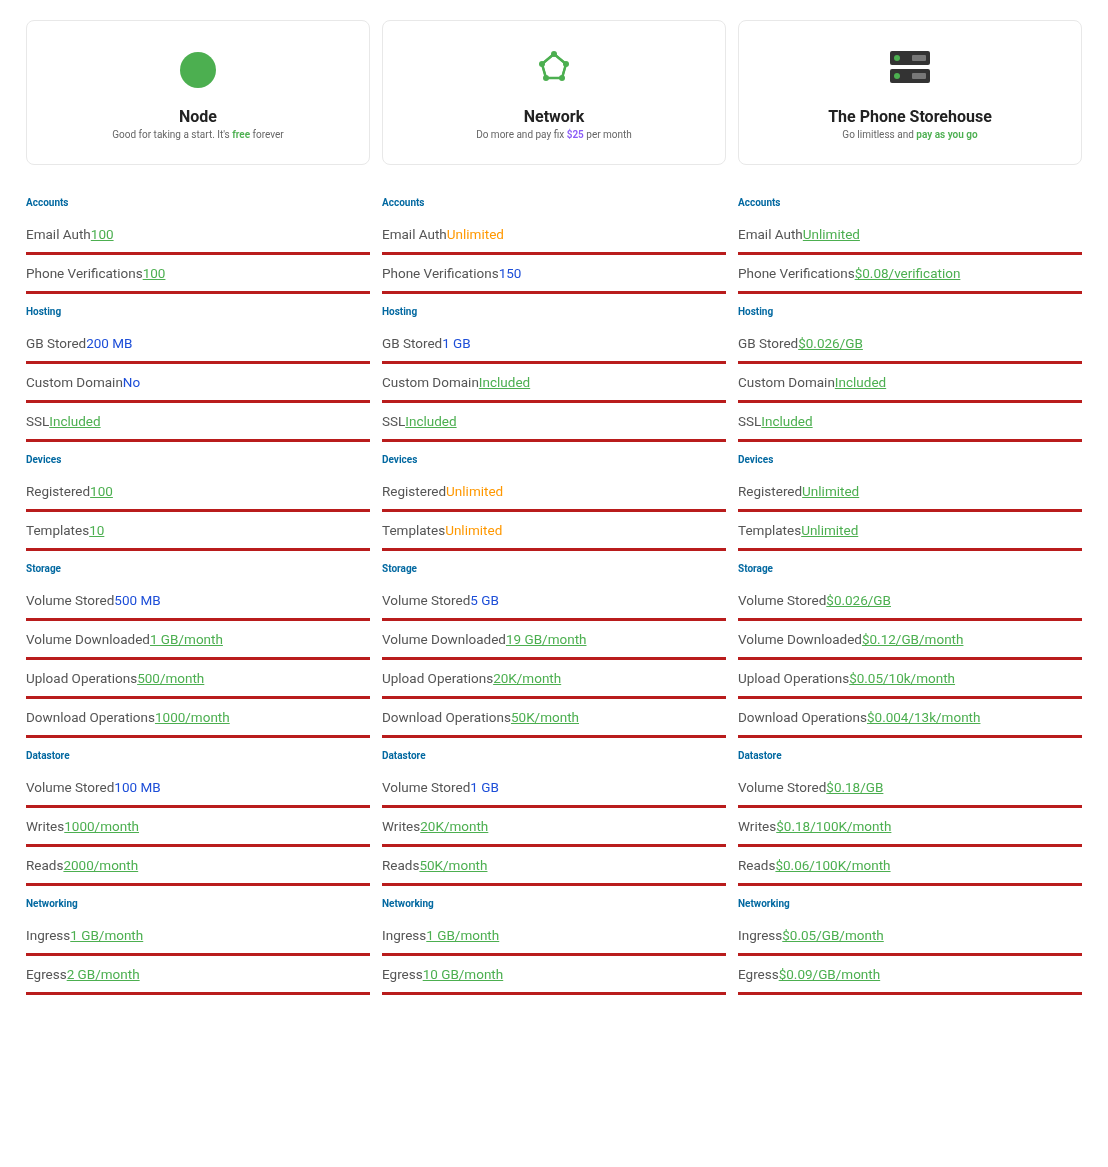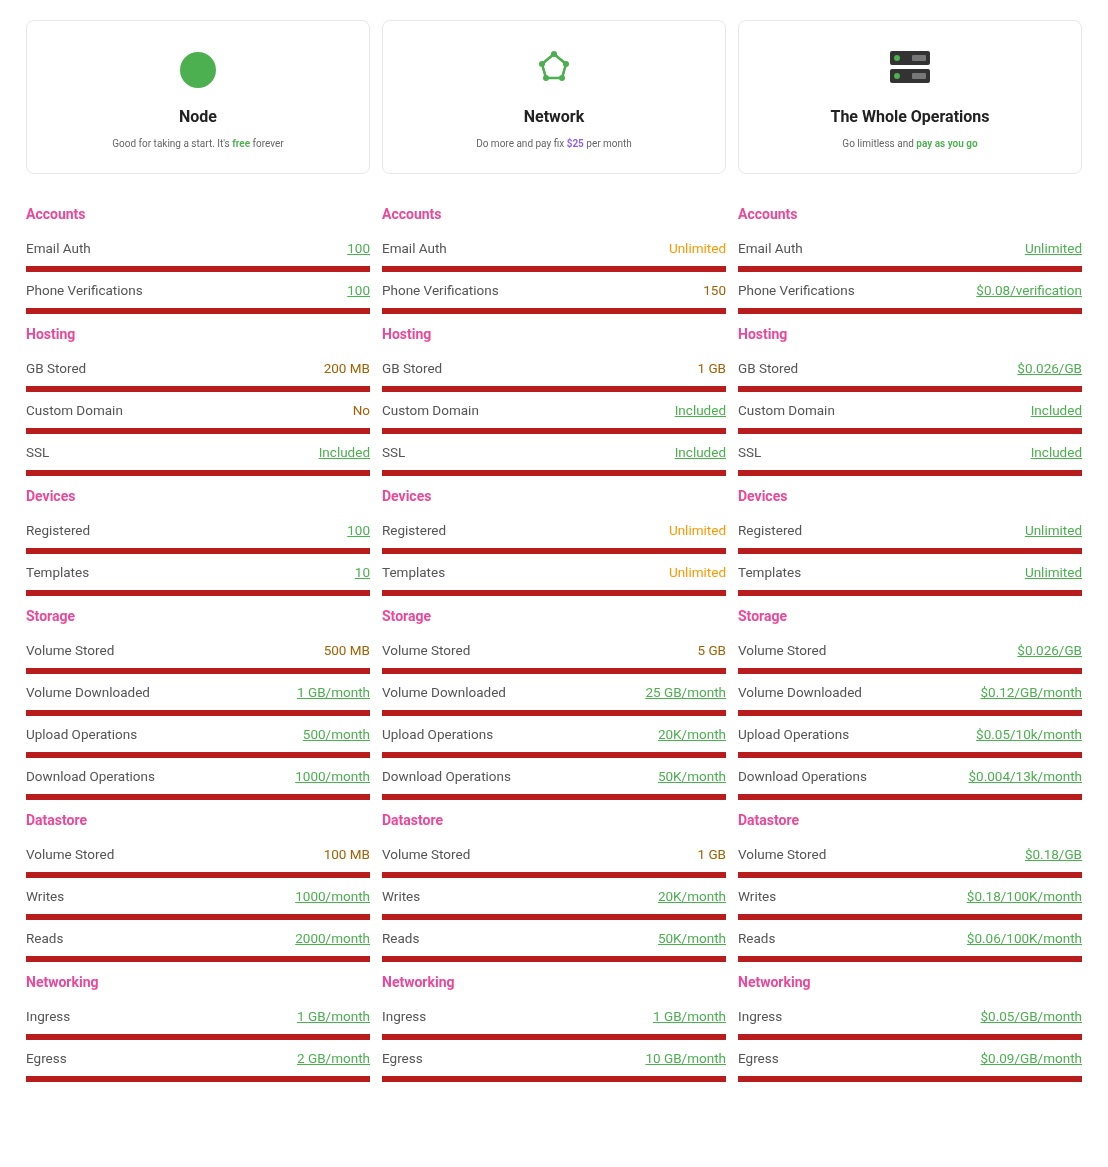--- a/index.html
+++ b/index.html
@@ -29,21 +29,21 @@
       margin-bottom: 12px;
       display: flex;
       justify-content: center;
       align-items: center;
       height: 50px;
     }
     .plan-name {
       font-size: 16px;
       font-weight: 700;
       color: #222;
-      margin-bottom: 12px;
+      margin-bottom: 3px;
     }
     .plan-desc {
       font-size: 10px;
       color: #666;
     }
     .plan-desc .highlight-green {
       color: #4CAF50;
       font-weight: 600;
     }
     .plan-desc .highlight-orange {
@@ -53,49 +53,48 @@
     .features-container {
       display: grid;
       grid-template-columns: 1fr 1fr 1fr;
       gap: 0;
     }
     .plan-col {
       padding: 0 6px;
     }
     .section-header {
       font-weight: 700;
-      font-size: 14px;
-      color: #ec4899;
+      font-size: 10px;
+      color: #0369a1;
       padding: 12px 0 8px 0;
       border-bottom: none;
     }
     .feature-row {
       display: flex;
-      justify-content: space-between;
       align-items: center;
       padding: 10px 0;
-      border-bottom: 6px solid #b91c1c;
+      border-bottom: 3px solid #b91c1c;
     }
     .feature-label {
       color: #555;
       font-size: 13.5px;
     }
     .feature-value {
       font-size: 13.5px;
       text-align: right;
     }
     .value-green {
       color: #4CAF50;
       text-decoration: underline;
     }
     .value-orange {
       color: #ff9800;
     }
     .value-dark {
-      color: #a16207;
+      color: #1d4ed8;
     }
 
     
     .node-icon {
       width: 36px;
       height: 36px;
       background: #4CAF50;
       border-radius: 50%;
     }
   </style>
@@ -133,21 +132,21 @@
       <div class="plan-icon">
         <svg viewBox="0 0 48 42" width="48" height="42" xmlns="http://www.w3.org/2000/svg">
       <rect x="4" y="2" width="40" height="14" rx="2" fill="#333"></rect>
       <rect x="4" y="20" width="40" height="14" rx="2" fill="#333"></rect>
       <circle cx="11" cy="9" r="3" fill="#4CAF50"></circle>
       <rect x="26" y="6" width="14" height="6" rx="1" fill="#777"></rect>
       <circle cx="11" cy="27" r="3" fill="#4CAF50"></circle>
       <rect x="26" y="24" width="14" height="6" rx="1" fill="#777"></rect>
     </svg>
       </div>
-      <div class="plan-name">The Whole Operations</div>
+      <div class="plan-name">The Phone Storehouse</div>
       <div class="plan-desc">Go limitless and <span class="highlight-green">pay as you go</span></div>
     </div>
   </div>
 
 <div id="main-content" style="max-width:1068px; margin:0 auto;">
 <div class="features-container">
       <div class="plan-col">
         <div class="section-header">Accounts</div>
         <div class="feature-row">
           <span class="feature-label">Email Auth</span>
@@ -251,21 +250,21 @@
           <span class="feature-label">Templates</span>
           <span class="feature-value value-orange">Unlimited</span>
         </div>
         <div class="section-header">Storage</div>
         <div class="feature-row">
           <span class="feature-label">Volume Stored</span>
           <span class="feature-value value-dark">5 GB</span>
         </div>
         <div class="feature-row">
           <span class="feature-label">Volume Downloaded</span>
-          <span class="feature-value value-green">25 GB/month</span>
+          <span class="feature-value value-green">19 GB/month</span>
         </div>
         <div class="feature-row">
           <span class="feature-label">Upload Operations</span>
           <span class="feature-value value-green">20K/month</span>
         </div>
         <div class="feature-row">
           <span class="feature-label">Download Operations</span>
           <span class="feature-value value-green">50K/month</span>
         </div>
         <div class="section-header">Datastore</div>

